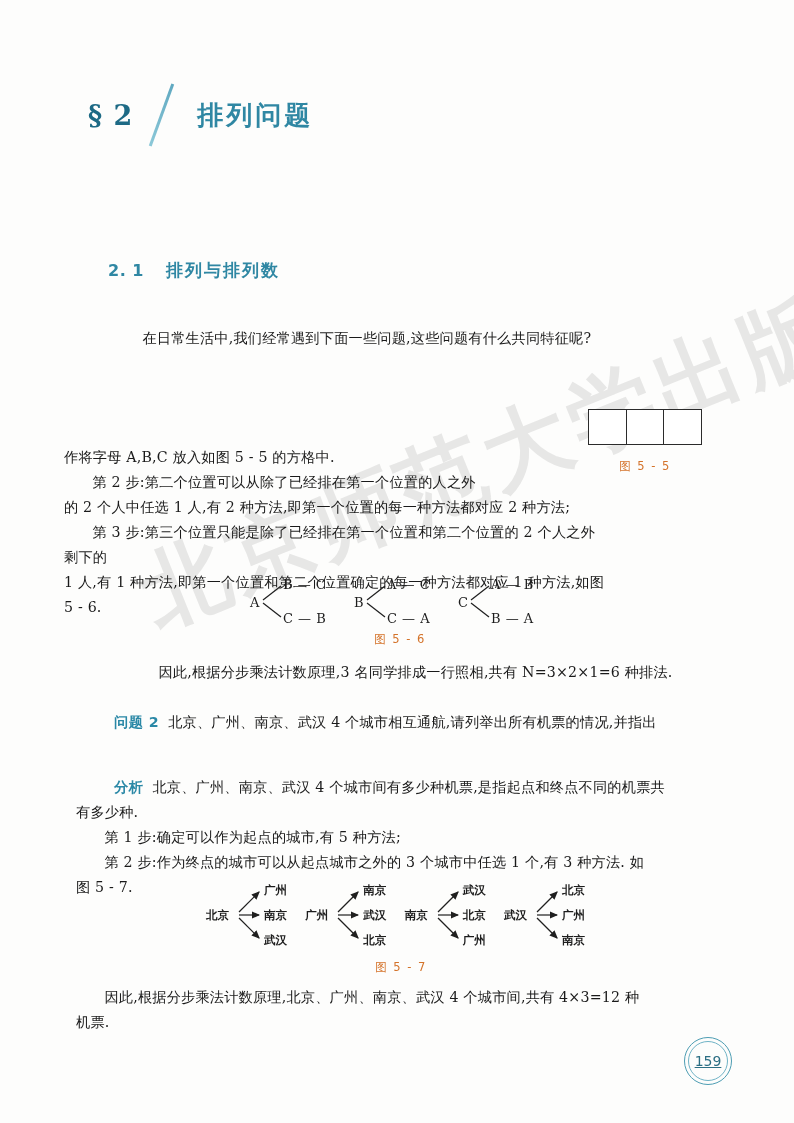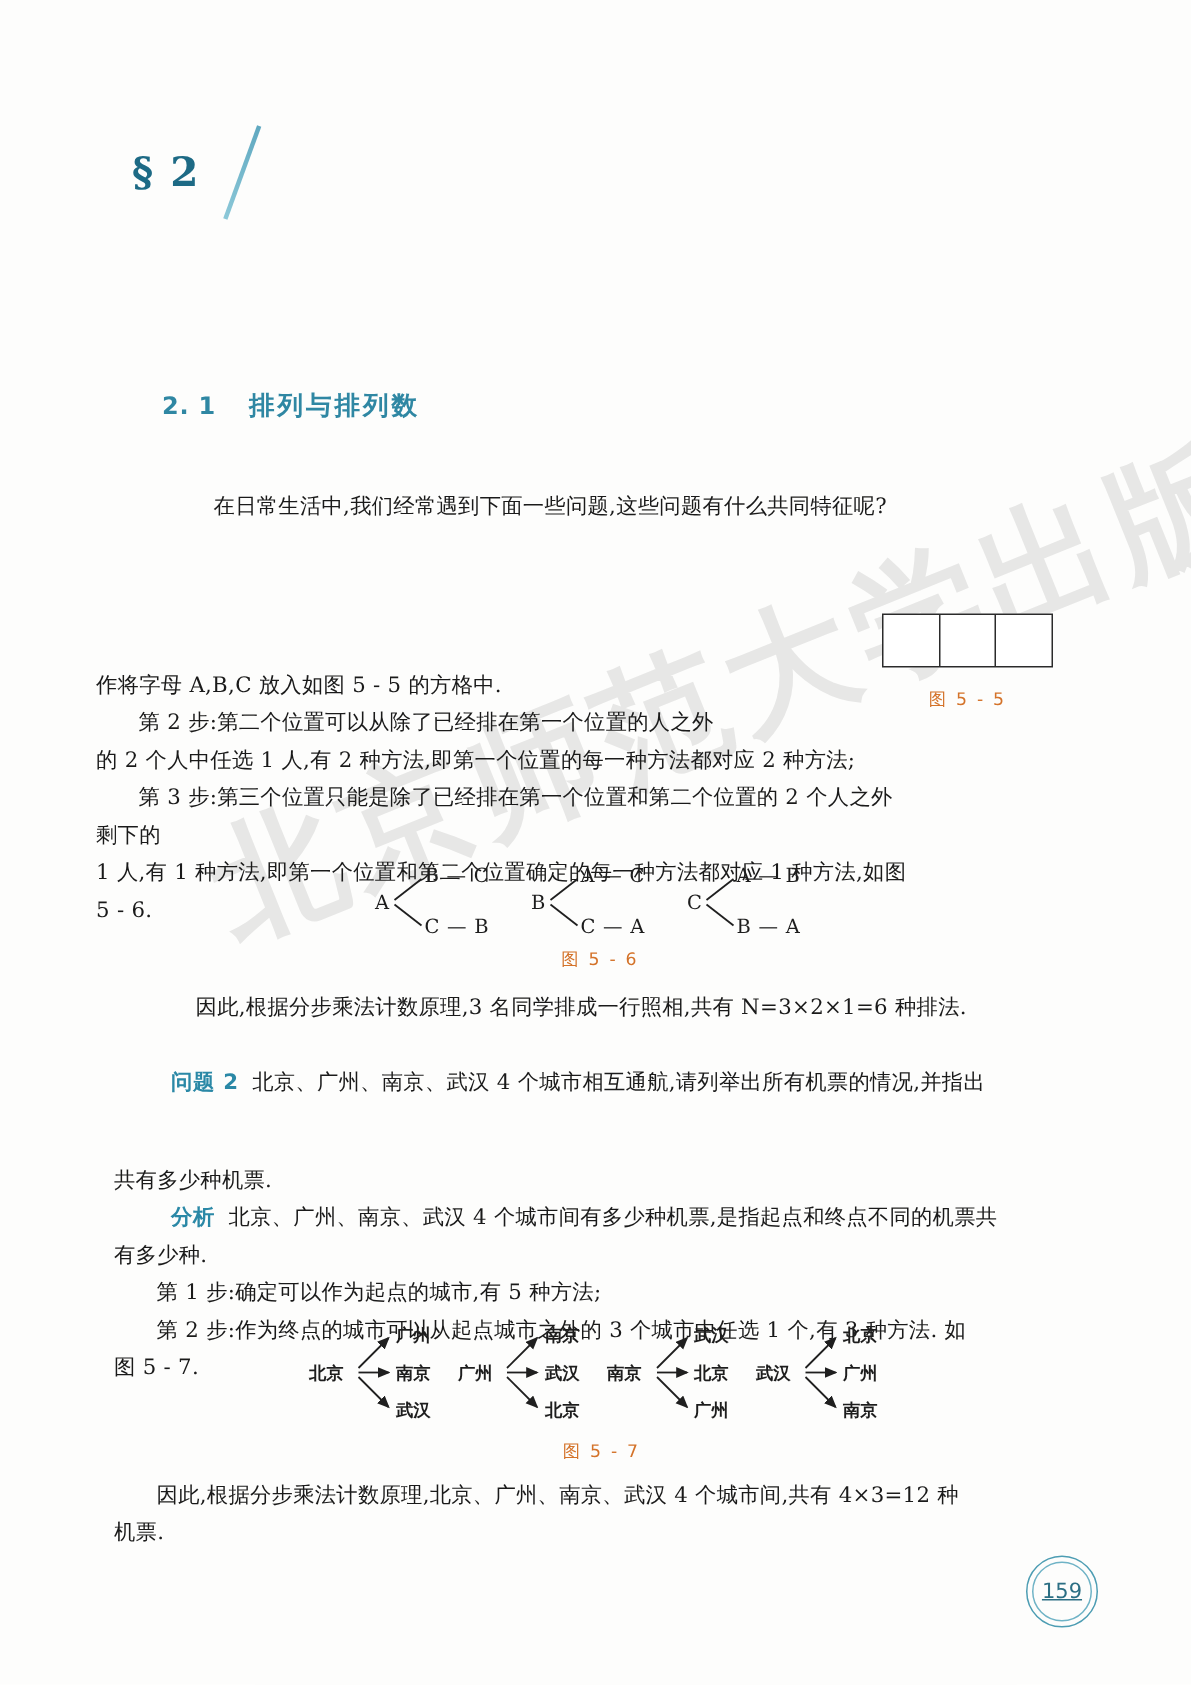--- a/index.html
+++ b/index.html
@@ -149,21 +149,21 @@
     font-family: "DejaVu Sans", "Liberation Sans", sans-serif;
     font-weight: 700;
     letter-spacing: 0.5px;
   }
   .lbl-gap { margin-right: 9px; }
 
   
   #p-intro   { left: 114px; top: 326px;  width: 590px; }
   #q1-block  { left: 114px; top: 362px;  width: 470px; }
   #q1-steps  { left: 64px;  top: 445px;  width: 545px; }
-  #q1-concl  { left: 102px; top: 660px;  width: 590px; }
+  #q1-concl  { left: 130px; top: 660px;  width: 590px; }
   #q2-block  { left: 114px; top: 710px;  width: 590px; }
   #q2-body   { left: 76px;  top: 775px;  width: 620px; }
   #q2-concl  { left: 76px;  top: 985px;  width: 620px; }
 
   .ln { display: block; }
   .hang { margin-left: 38px; }
 
   
   .fig55 {
     position: absolute;
@@ -300,20 +300,21 @@
 </head>
 <body>
 
 <div class="page">
 
   <div class="watermark">北京师范大学出版社</div>
 
   <div class="sec-header">
     <div class="sec-num">§ 2</div>
     <div class="sec-slash"></div>
+    <div class="sec-title">排列问题</div>
   </div>
 
   <div class="subsec">
     <div class="subsec-num">2. 1</div>
     <div class="subsec-title">排列与排列数</div>
   </div>
 
 
   <div class="body-text indent" id="p-intro">在日常生活中,我们经常遇到下面一些问题,这些问题有什么共同特征呢?</div>
 
@@ -374,21 +375,20 @@
 
   <div class="body-text indent" id="q1-concl">因此,根据分步乘法计数原理,3 名同学排成一行照相,共有 N=3×2×1=6 种排法.</div>
 
   <div class="body-text" id="q2-block">
     <span class="ln">
       <span class="tealbold lbl-gap">问题 2</span><span>北京、广州、南京、武汉 4 个城市相互通航,请列举出所有机票的情况,并指出</span>
     </span>
   </div>
 
   <div class="body-text" id="q2-body">
-    <span class="ln">共有多少种机票.</span>
     <span class="ln hang">
       <span class="tealbold lbl-gap">分析</span><span>北京、广州、南京、武汉 4 个城市间有多少种机票,是指起点和终点不同的机票共</span>
     </span>
     <span class="ln">有多少种.</span>
     <span class="ln indent">第 1 步:确定可以作为起点的城市,有 5 种方法;</span>
     <span class="ln indent">第 2 步:作为终点的城市可以从起点城市之外的 3 个城市中任选 1 个,有 3 种方法. 如</span>
     <span class="ln">图 5 - 7.</span>
   </div>
 
   <div class="fig57">

